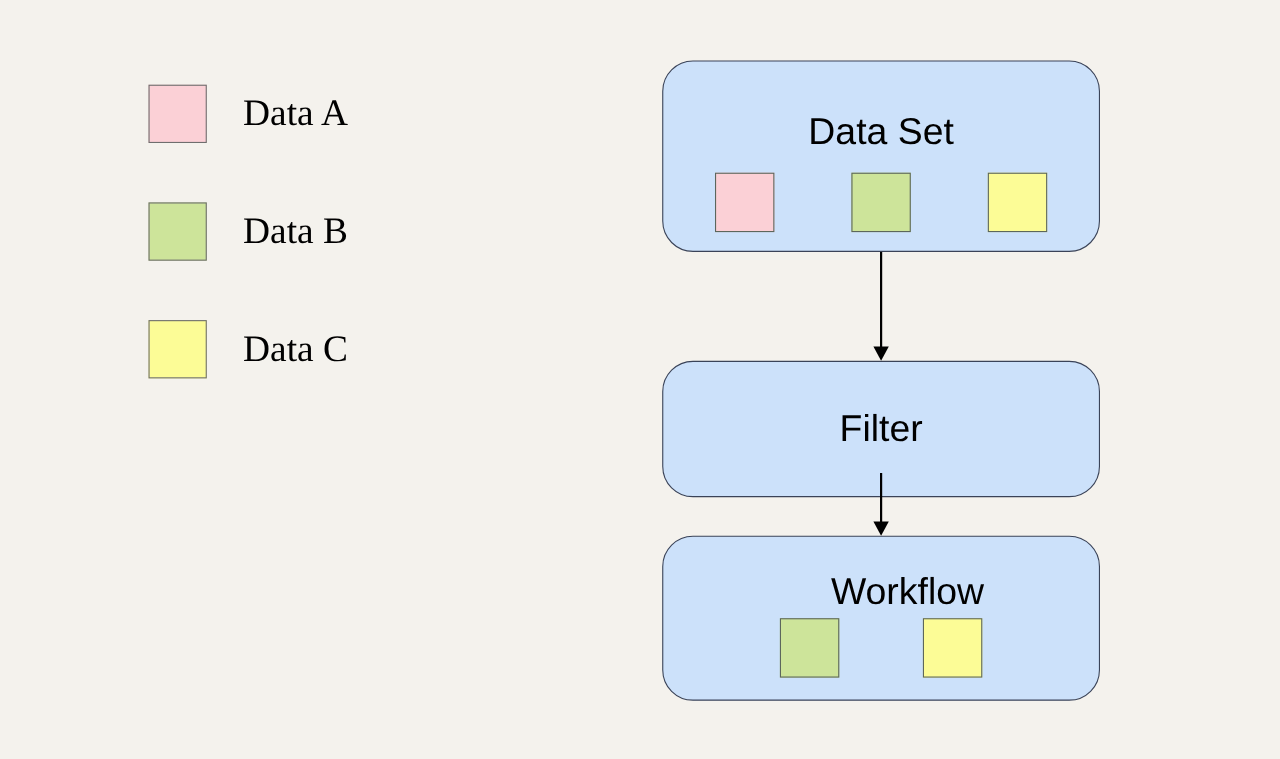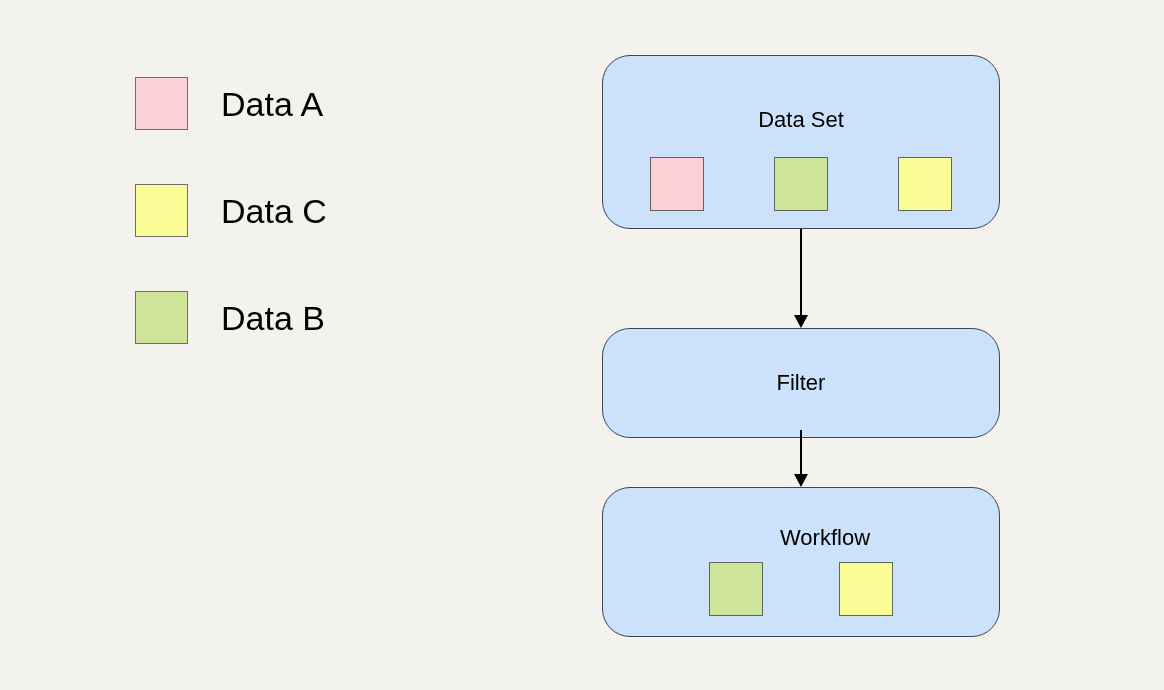--- a/index.html
+++ b/index.html
@@ -23,20 +23,21 @@
     left: 135px;
     top: 77px;
     display: flex;
     flex-direction: column;
     gap: 54px;
   }
   .legend-row {
     display: flex;
     align-items: center;
     gap: 33px;
+    font-family: Liberation Serif, serif;
   }
   .swatch {
     width: 51px;
     height: 51px;
     border: 1px solid #6e6e6e;
     flex: 0 0 auto;
   }
   .legend-label {
     font-size: 34px;
     line-height: 40px;
@@ -47,21 +48,21 @@
   .node {
     position: absolute;
     left: 602px;
     width: 398px;
     background: #cce1fa;
     border: 1.5px solid #3a4358;
     border-radius: 28px;
     box-sizing: border-box;
   }
   .node-title {
-    font-size: 22px;
+    font-size: 34px;
     line-height: 40px;
     text-align: center;
     width: 100%;
   }
   .node-squares {
     position: absolute;
     width: 100%;
     display: flex;
     justify-content: center;
   }
@@ -72,21 +73,21 @@
     box-sizing: border-box;
     flex: 0 0 auto;
   }
 
   .node-dataset { top: 55px; height: 174px; }
   .node-dataset .node-title { position: absolute; top: 44px; }
   .node-dataset .node-squares { top: 101px; gap: 70px; }
 
   .node-filter {
     top: 328px;
-    height: 110px;
+    height: 124px;
     display: flex;
     align-items: center;
     justify-content: center;
   }
 
   .node-workflow { top: 487px; height: 150px; }
   .node-workflow .node-title { position: absolute; top: 30px; margin-left: 24px; }
   .node-workflow .node-squares { top: 74px; gap: 76px; }
 
   
@@ -119,26 +120,26 @@
 <body>
 
 <div class="canvas">
 
   <div class="legend">
     <div class="legend-row">
       <span class="swatch" style="background-color: rgb(251, 208, 214);"></span>
       <span class="legend-label">Data A</span>
     </div>
     <div class="legend-row">
+      <span class="swatch" style="background-color: rgb(205, 228, 154);"></span>
+      <span class="legend-label">Data B</span>
+    </div>
+    <div class="legend-row">
       <span class="swatch" style="background-color: rgb(252, 252, 150);"></span>
       <span class="legend-label">Data C</span>
-    </div>
-    <div class="legend-row">
-      <span class="swatch" style="background-color: rgb(205, 228, 154);"></span>
-      <span class="legend-label">Data B</span>
     </div>
   </div>
 
   <div class="node node-dataset">
     <div class="node-title">Data Set</div>
     <div class="node-squares">
       <span class="sq" style="background-color: rgb(251, 208, 214);"></span>
       <span class="sq" style="background-color: rgb(205, 228, 154);"></span>
       <span class="sq" style="background-color: rgb(252, 252, 150);"></span>
     </div>

